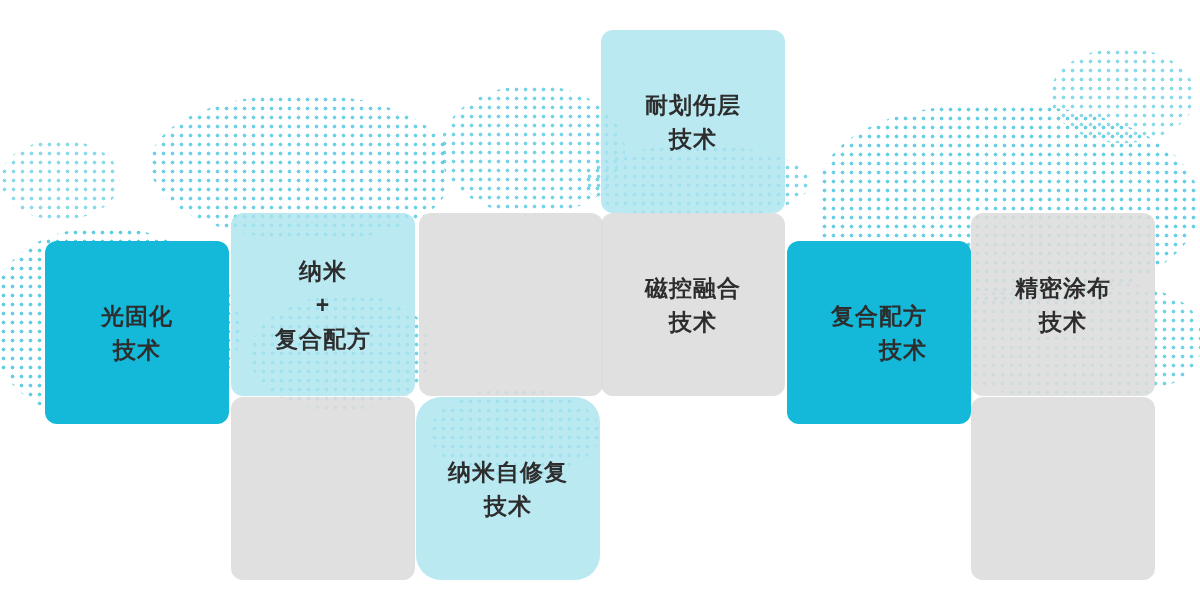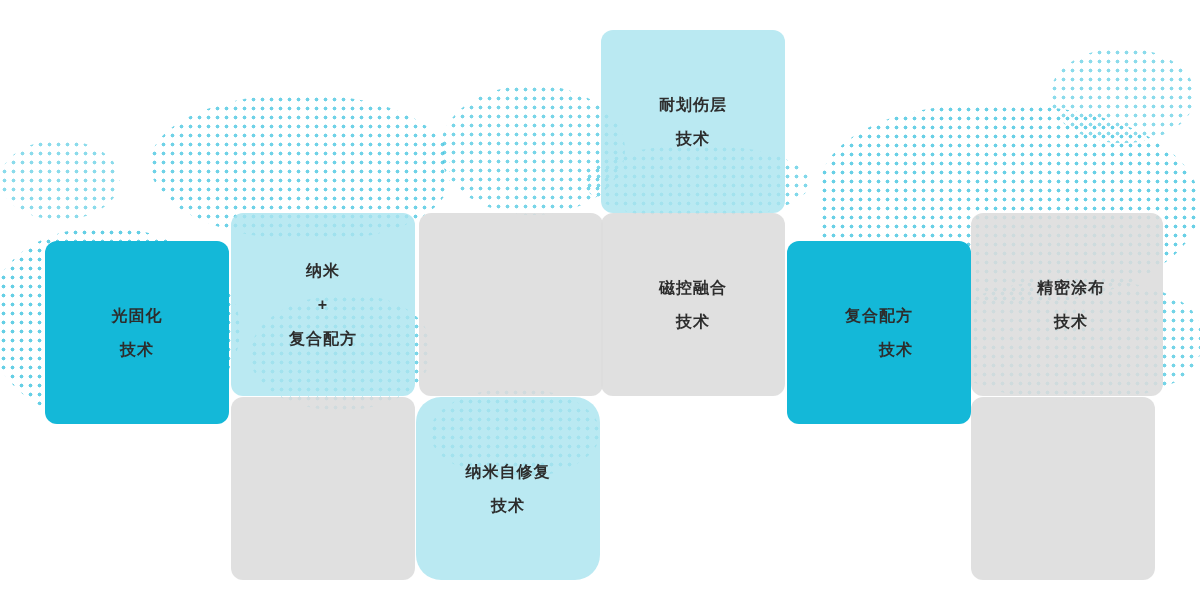--- a/index.html
+++ b/index.html
@@ -25,21 +25,21 @@
     width:184px;height:183px;
     border-radius:12px;
     display:flex;align-items:center;justify-content:center;
     text-align:center;
   }
   .tile.dark{background:#14b8d8;margin-top:28px;}
   .tile.light{background:rgba(171,228,239,0.82);}
   .tile.gray{background:rgba(220,220,220,0.88);}
   .tile-label{
     white-space:pre-line;
-    font-size:16px;
+    font-size:23px;
     font-weight:700;
     color:#2d2d2d;
     line-height:34px;
     letter-spacing:1px;
   }
 </style>
 </head>
 <body>
 
 <div class="canvas">
@@ -73,21 +73,21 @@
     <div class="tile-label"></div>
   </div>
   <div class="tile gray" style="left:601px;top:213px;">
     <div class="tile-label">磁控融合
 技术</div>
   </div>
   <div class="tile dark" style="left:787px;top:213px;text-align:right;">
     <div class="tile-label">复合配方
 技术</div>
   </div>
-  <div class="tile gray" style="left:971px;top:213px;padding-left:8px;">
+  <div class="tile gray" style="left:971px;top:213px;">
     <div class="tile-label">精密涂布
 技术</div>
   </div>
 
   <div class="tile gray" style="left:231px;top:397px;">
     <div class="tile-label"></div>
   </div>
   <div class="tile light" style="left:416px;top:397px;border-radius:25px;">
     <div class="tile-label">纳米自修复
 技术</div>

